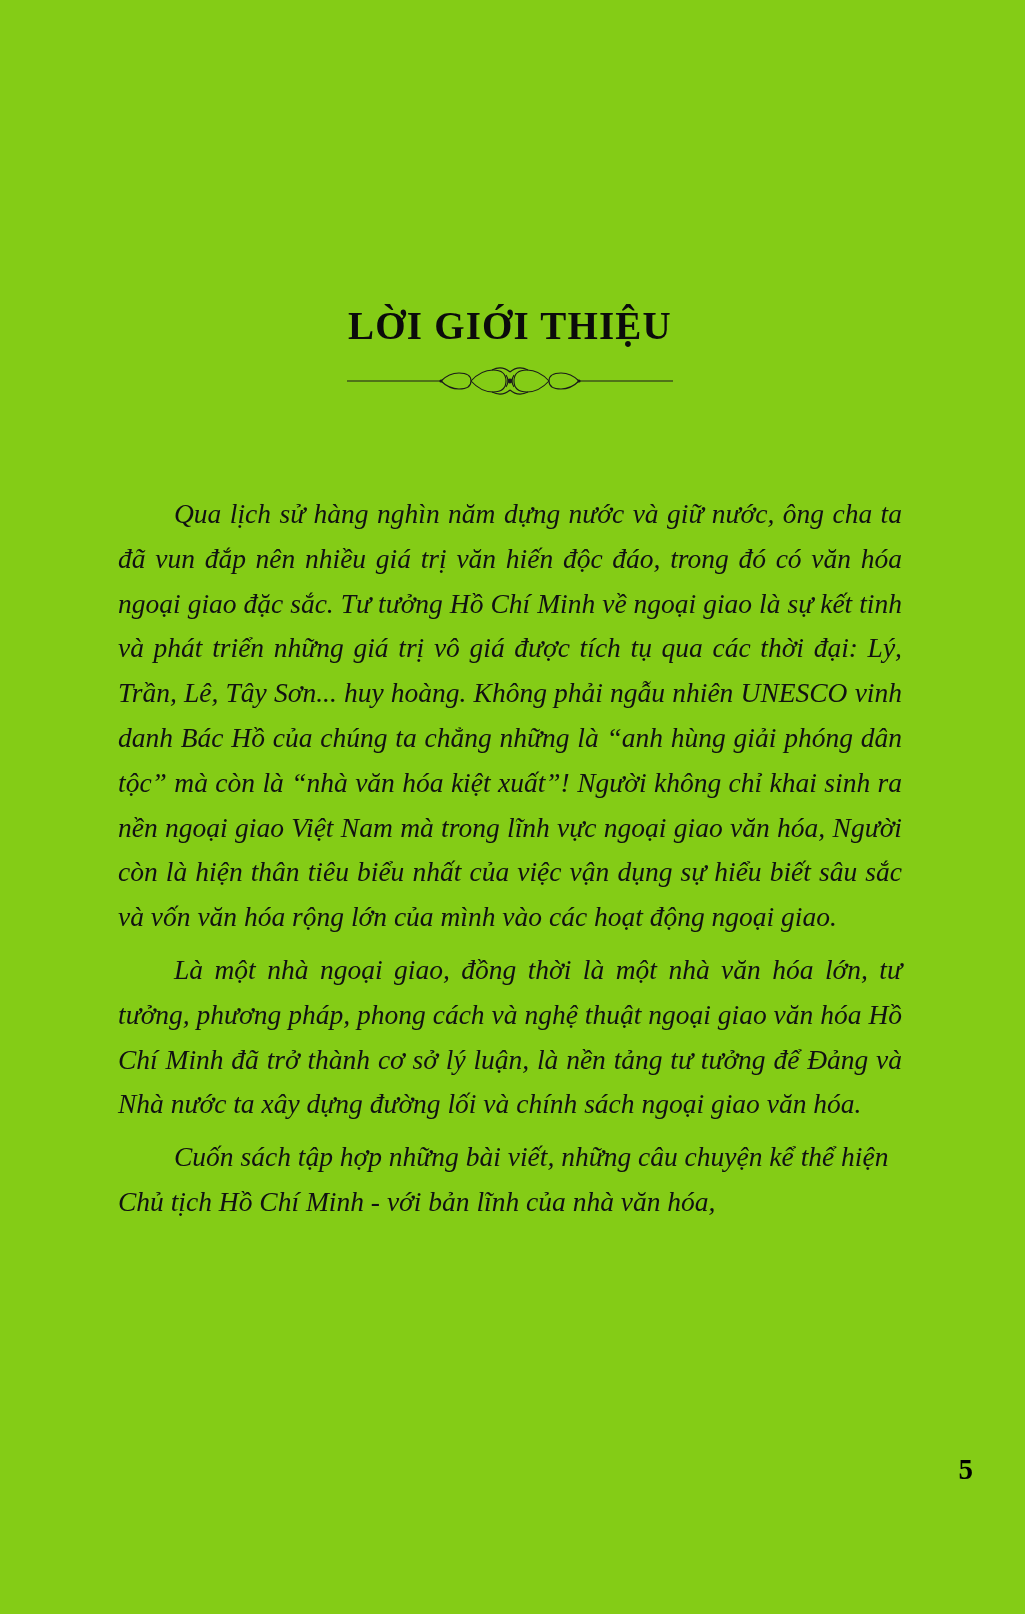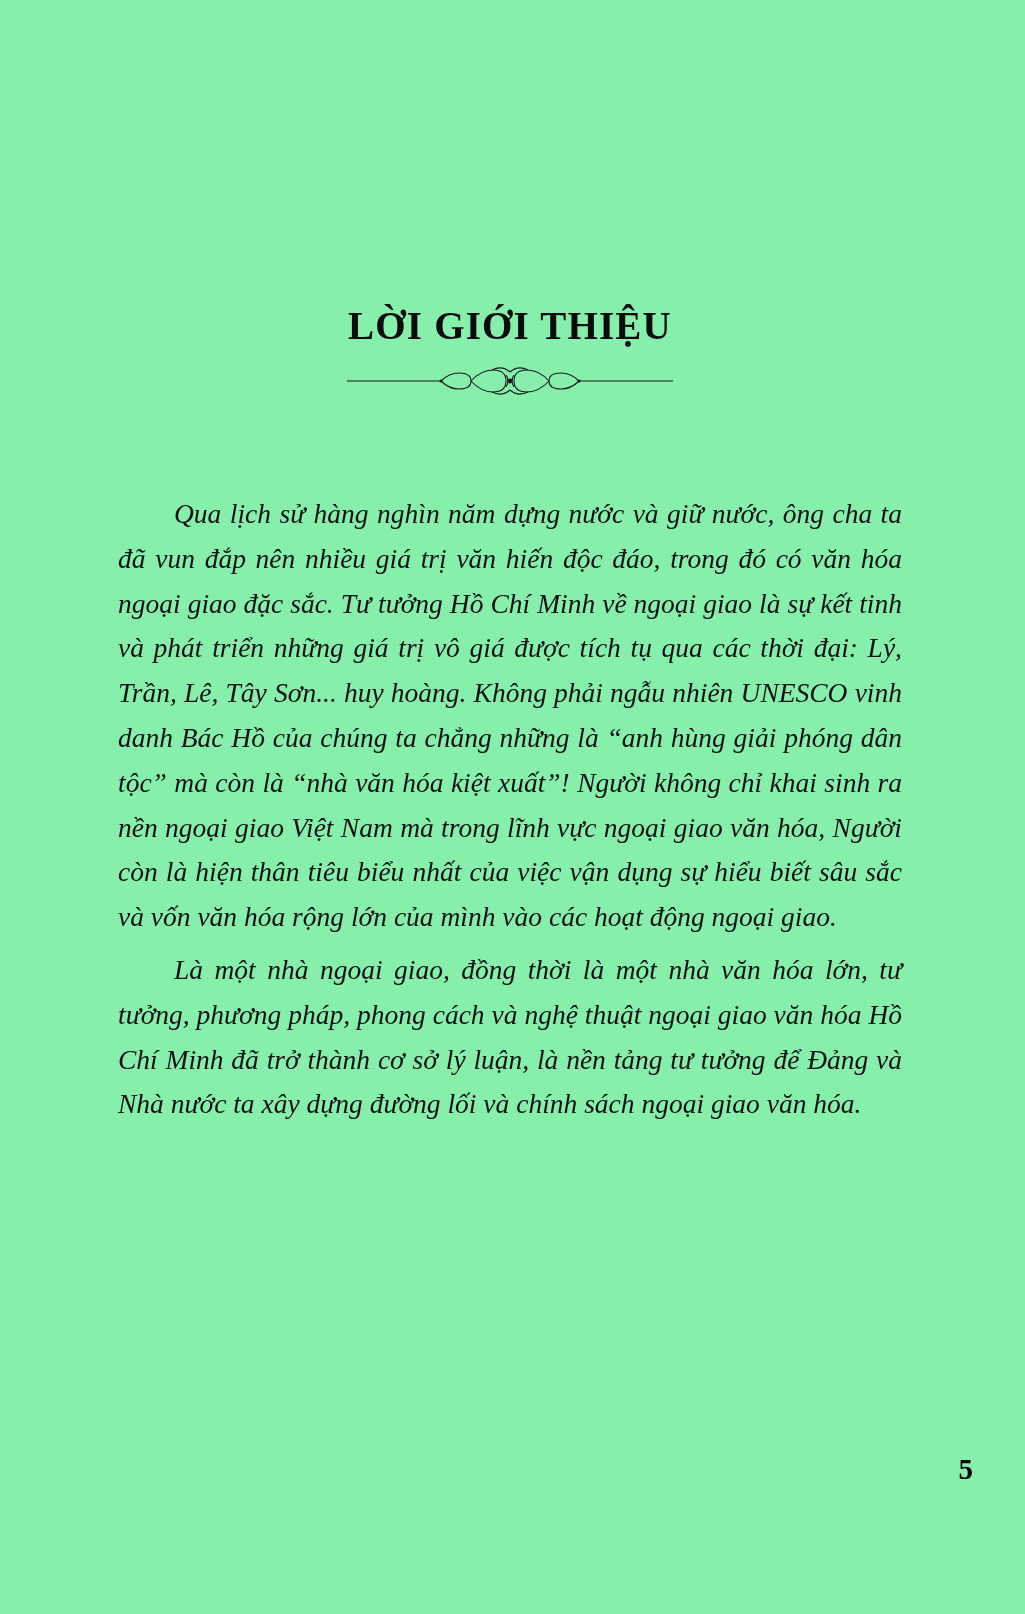--- a/index.html
+++ b/index.html
@@ -4,21 +4,21 @@
 <style>
   html, body {
     margin: 0;
     padding: 0;
     background: #ffffff;
   }
   .page {
     position: relative;
     width: 1025px;
     height: 1614px;
-    background: #86efac;
+    background: #84cc16;
     overflow: hidden;
     box-sizing: border-box;
   }
   .content {
     position: absolute;
     left: 110px;
     top: 0;
     width: 800px;
     height: 1614px;
   }
@@ -99,18 +99,19 @@
       <g fill="#1a1a1a">
         <circle cx="165" cy="17" r="2.4"></circle>
         <circle cx="96" cy="17" r="1.6"></circle>
         <circle cx="234" cy="17" r="1.6"></circle>
       </g>
     </svg>
 
     <div class="body-text">
       <p class="para">Qua lịch sử hàng nghìn năm dựng nước và giữ nước, ông cha ta đã vun đắp nên nhiều giá trị văn hiến độc đáo, trong đó có văn hóa ngoại giao đặc sắc. Tư tưởng Hồ Chí Minh về ngoại giao là sự kết tinh và phát triển những giá trị vô giá được tích tụ qua các thời đại: Lý, Trần, Lê, Tây Sơn... huy hoàng. Không phải ngẫu nhiên UNESCO vinh danh Bác Hồ của chúng ta chẳng những là “anh hùng giải phóng dân tộc” mà còn là “nhà văn hóa kiệt xuất”! Người không chỉ khai sinh ra nền ngoại giao Việt Nam mà trong lĩnh vực ngoại giao văn hóa, Người còn là hiện thân tiêu biểu nhất của việc vận dụng sự hiểu biết sâu sắc và vốn văn hóa rộng lớn của mình vào các hoạt động ngoại giao.</p>
       <p class="para">Là một nhà ngoại giao, đồng thời là một nhà văn hóa lớn, tư tưởng, phương pháp, phong cách và nghệ thuật ngoại giao văn hóa Hồ Chí Minh đã trở thành cơ sở lý luận, là nền tảng tư tưởng để Đảng và Nhà nước ta xây dựng đường lối và chính sách ngoại giao văn hóa.</p>
+      <p class="para last">Cuốn sách tập hợp những bài viết, những câu chuyện kể thể hiện Chủ tịch Hồ Chí Minh - với bản lĩnh của nhà văn hóa,</p>
     </div>
 
   </div>
 
   <div class="page-number">5</div>
 </div>
 
 </body></html>

